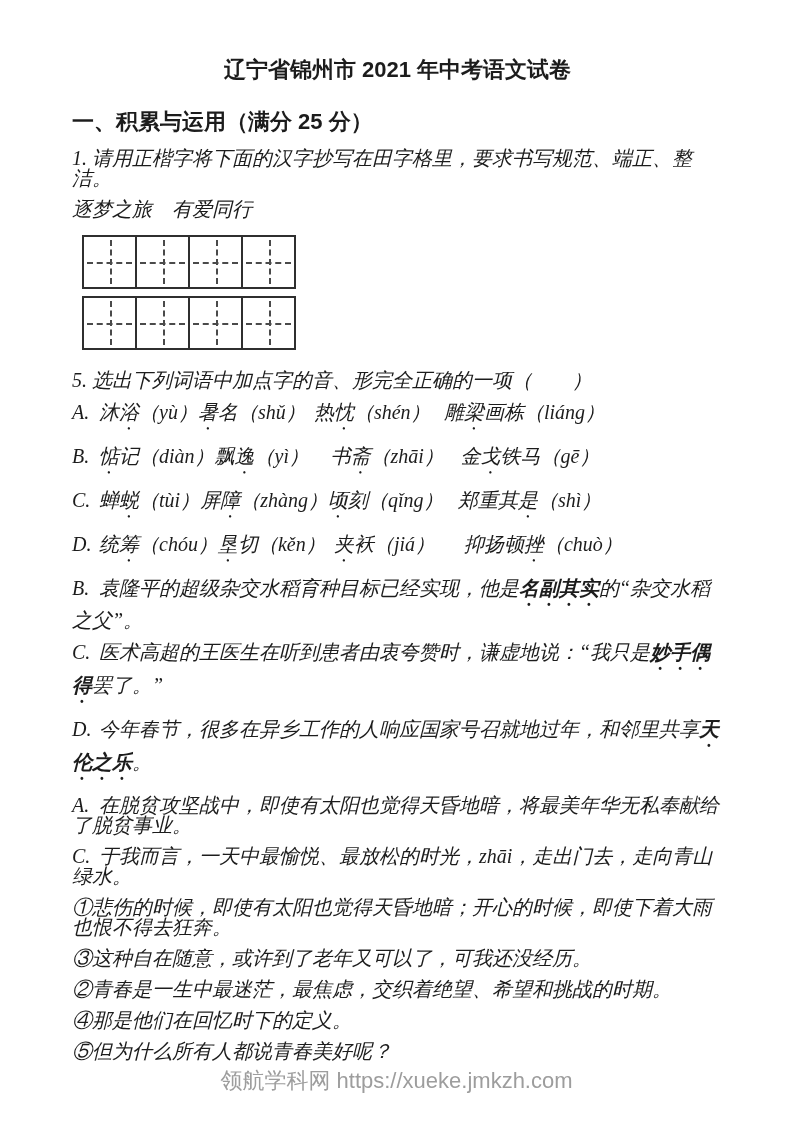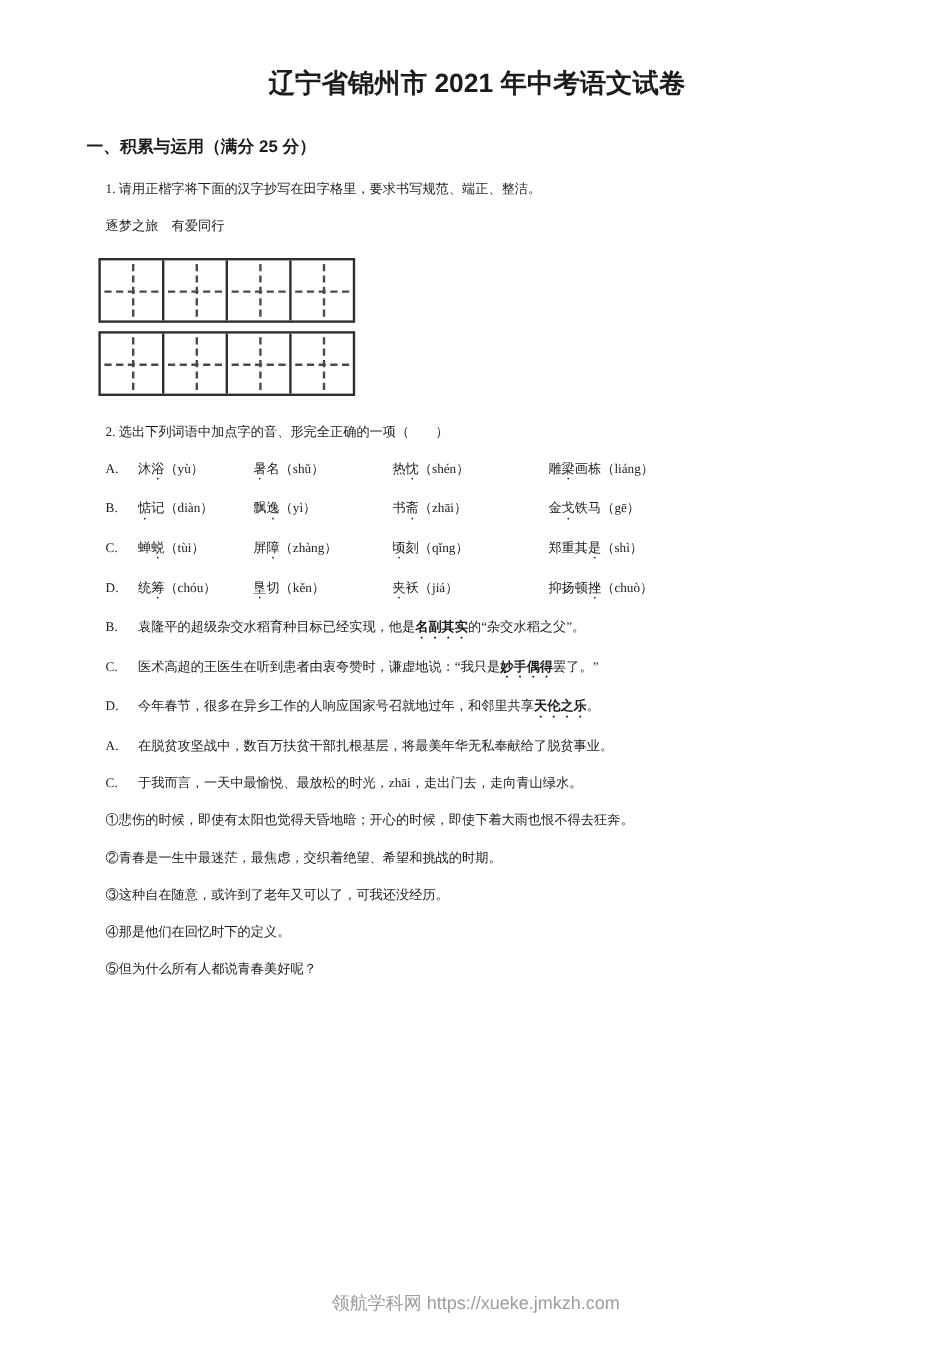--- a/index.html
+++ b/index.html
@@ -15,26 +15,26 @@
   .content { padding:56px 70px 0 72px; }
 
   .doc-title {
     margin:0 0 26px 0;
     font-size:22px; line-height:28px;
     font-weight:700; text-align:center;
     font-family:"Liberation Sans","DejaVu Sans",sans-serif;
   }
   .section-heading {
     margin:0 0 14px 0;
-    font-size:14px; line-height:24px;
+    font-size:22px; line-height:24px;
     font-weight:700;
     font-family:"Liberation Sans","DejaVu Sans",sans-serif;
   }
 
-  p.line { margin:0 0 11px 16px; font-size:11px; line-height:20px; }
+  p.line { margin:0 0 11px 0; font-size:20px; line-height:20px;font-style:italic; }
   p.stem { margin-top:9px; }
   p.phrase { margin-bottom:16px; }
 
   
   .tian-row {
     display:flex; width:max-content;
     border:2px solid #2f2f2f;
     margin:0 0 7px 10px;
     background:#fff;
   }
@@ -72,21 +72,21 @@
   .wg.w2 { min-width:116px; }
   .wg.w3 { min-width:130px; }
 
   .choice { display:inline-block; min-width:162px; }
   .choice:last-child { min-width:0; }
 
   .watermark {
     position:absolute; left:0; right:0; bottom:26px;
     text-align:center;
     color:#9d9d9d;
-    font-size:15px;
+    font-size:22px;
     font-family:"Liberation Sans","DejaVu Sans",sans-serif;
     margin-top:20px;
   }
 </style>
 </head>
 <body>
 
 <div class="page">
   <div class="content">
 
@@ -103,40 +103,40 @@
       <div class="tian-cell"></div>
       <div class="tian-cell"></div>
     </div>
     <div class="tian-row last">
       <div class="tian-cell"></div>
       <div class="tian-cell"></div>
       <div class="tian-cell"></div>
       <div class="tian-cell"></div>
     </div>
 
-    <p class="line stem">2. 选出下列词语中加点字的音、形完全正确的一项（　　）</p>
+    <p class="line stem">5. 选出下列词语中加点字的音、形完全正确的一项（　　）</p>
 
     <p class="line"><span class="opt-label">A.</span><span class="wg w1"><span>沐</span><span class="u-dot">浴</span><span>（yù）</span></span><span class="wg w2"><span></span><span class="u-dot">暑</span><span>名（shǔ）</span></span><span class="wg w3"><span>热</span><span class="u-dot">忱</span><span>（shén）</span></span><span class="wg"><span>雕</span><span class="u-dot">梁</span><span>画栋（liáng）</span></span></p>
 
     <p class="line"><span class="opt-label">B.</span><span class="wg w1"><span></span><span class="u-dot">惦</span><span>记（diàn）</span></span><span class="wg w2"><span>飘</span><span class="u-dot">逸</span><span>（yì）</span></span><span class="wg w3"><span>书</span><span class="u-dot">斋</span><span>（zhāi）</span></span><span class="wg"><span>金</span><span class="u-dot">戈</span><span>铁马（gē）</span></span></p>
 
     <p class="line"><span class="opt-label">C.</span><span class="wg w1"><span>蝉</span><span class="u-dot">蜕</span><span>（tùi）</span></span><span class="wg w2"><span>屏</span><span class="u-dot">障</span><span>（zhàng）</span></span><span class="wg w3"><span></span><span class="u-dot">顷</span><span>刻（qǐng）</span></span><span class="wg"><span>郑重其</span><span class="u-dot">是</span><span>（shì）</span></span></p>
 
     <p class="line"><span class="opt-label">D.</span><span class="wg w1"><span>统</span><span class="u-dot">筹</span><span>（chóu）</span></span><span class="wg w2"><span></span><span class="u-dot">垦</span><span>切（kěn）</span></span><span class="wg w3"><span></span><span class="u-dot">夹</span><span>袄（jiá）</span></span><span class="wg"><span>抑扬顿</span><span class="u-dot">挫</span><span>（chuò）</span></span></p>
 
     <p class="line"><span class="opt-label">B.</span><span>袁隆平的超级杂交水稻育种目标已经实现，他是</span><span class="em-idiom">名副其实</span><span>的“杂交水稻之父”。</span></p>
     <p class="line"><span class="opt-label">C.</span><span>医术高超的王医生在听到患者由衷夸赞时，谦虚地说：“我只是</span><span class="em-idiom">妙手偶得</span><span>罢了。”</span></p>
     <p class="line"><span class="opt-label">D.</span><span>今年春节，很多在异乡工作的人响应国家号召就地过年，和邻里共享</span><span class="em-idiom">天伦之乐</span><span>。</span></p>
 
-    <p class="line"><span class="opt-label">A.</span><span>在脱贫攻坚战中，数百万扶贫干部扎根基层，将最美年华无私奉献给了脱贫事业。</span></p>
+    <p class="line"><span class="opt-label">A.</span><span>在脱贫攻坚战中，即使有太阳也觉得天昏地暗，将最美年华无私奉献给了脱贫事业。</span></p>
     <p class="line"><span class="opt-label">C.</span><span>于我而言，一天中最愉悦、最放松的时光，zhāi，走出门去，走向青山绿水。</span></p>
 
     <p class="line">①悲伤的时候，即使有太阳也觉得天昏地暗；开心的时候，即使下着大雨也恨不得去狂奔。</p>
+    <p class="line">③这种自在随意，或许到了老年又可以了，可我还没经历。</p>
     <p class="line">②青春是一生中最迷茫，最焦虑，交织着绝望、希望和挑战的时期。</p>
-    <p class="line">③这种自在随意，或许到了老年又可以了，可我还没经历。</p>
     <p class="line">④那是他们在回忆时下的定义。</p>
     <p class="line">⑤但为什么所有人都说青春美好呢？</p>
 
 
   </div>
 
   <div class="watermark">领航学科网 https://xueke.jmkzh.com</div>
 </div>
 
 </body></html>

